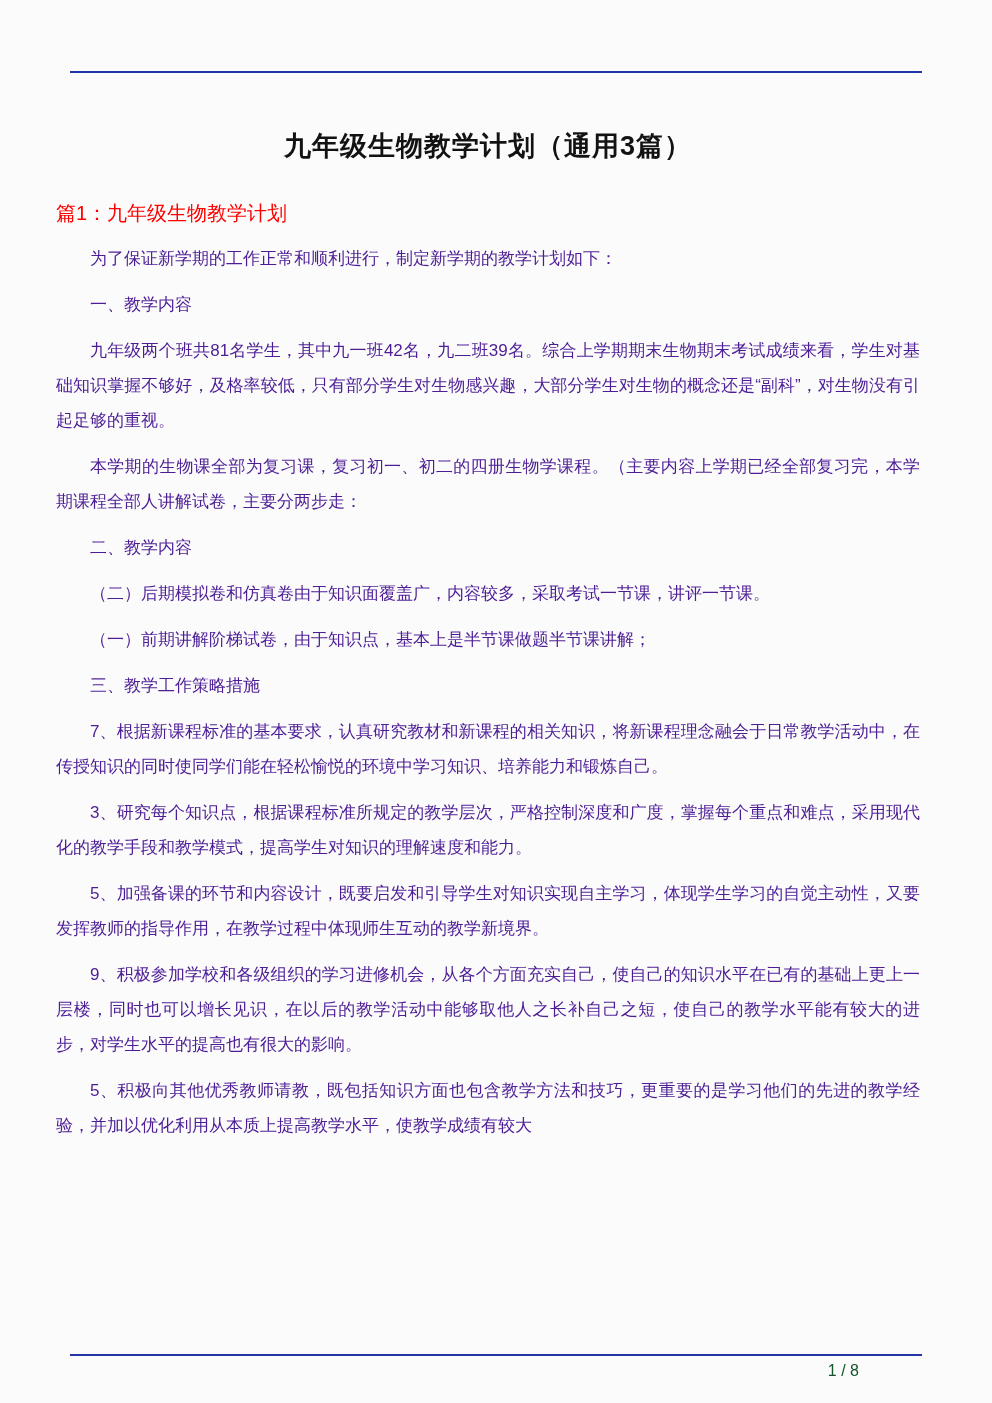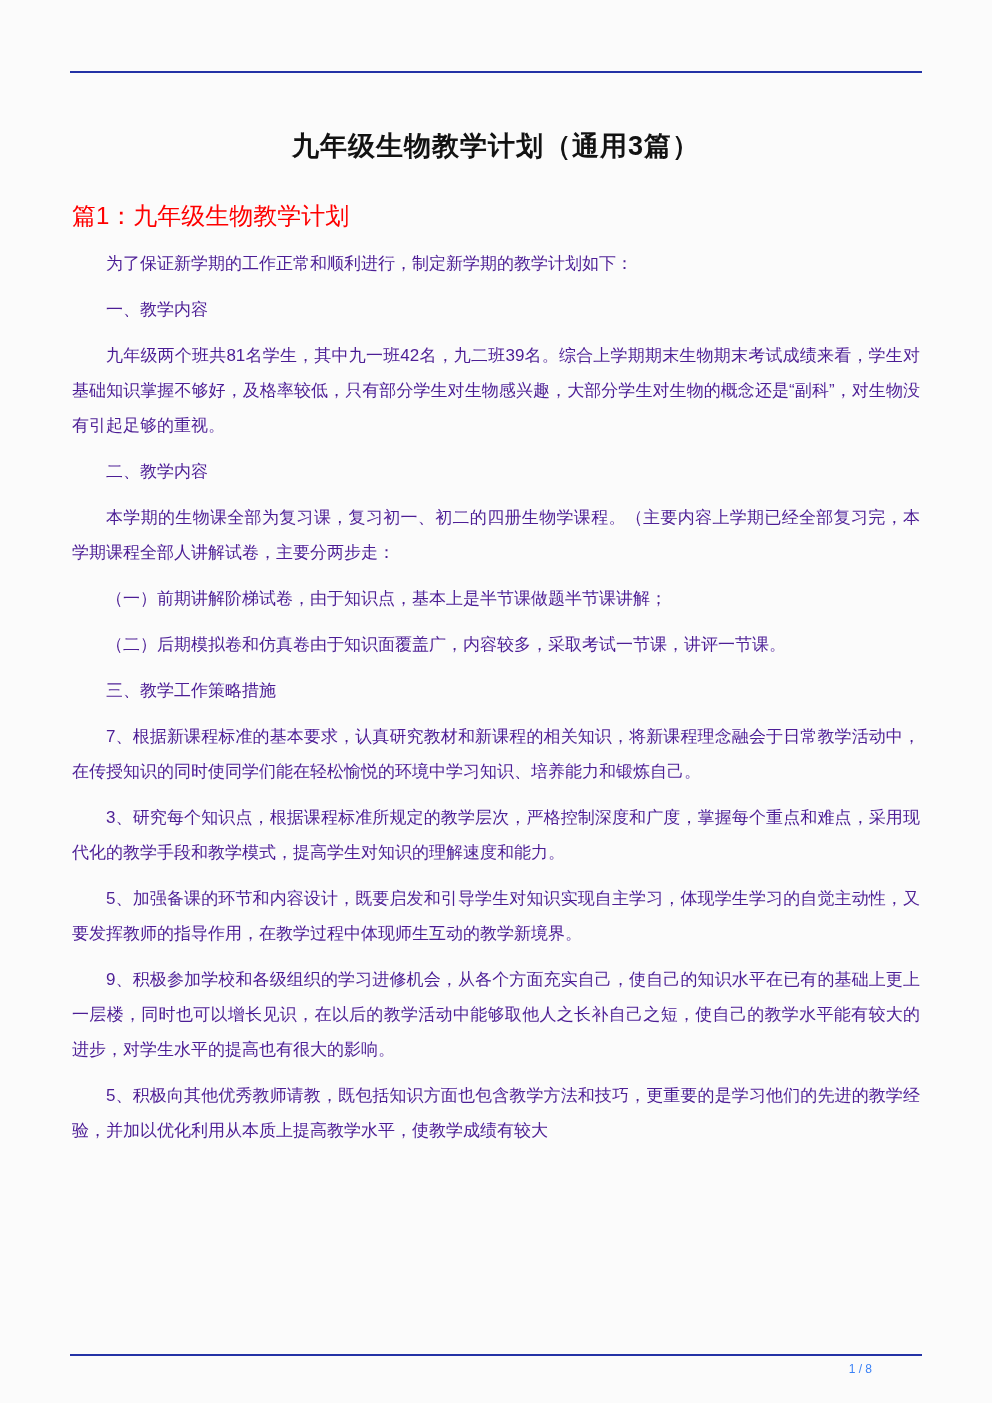--- a/index.html
+++ b/index.html
@@ -21,75 +21,75 @@
     left: 70px;
     right: 70px;
     height: 2px;
     background: #2433a6;
   }
   .rule-top { top: 71px; }
   .rule-bottom { top: 1354px; }
   .content {
     position: absolute;
     top: 128px;
-    left: 72px;
+    left: 56px;
     right: 72px;
   }
   .doc-title {
     text-align: center;
     font-size: 27px;
     font-weight: bold;
     color: #121212;
     letter-spacing: 1px;
   }
   .section-heading {
     margin-top: 36px;
-    font-size: 24px;
+    font-size: 20px;
     font-weight: 500;
     color: #fe0000;
   }
   .body-text {
     margin-top: 14px;
   }
   .para {
     font-size: 17px;
     line-height: 35px;
     text-indent: 2em;
     margin-top: 11px;
     color: #4c1d95;
     text-align: justify;
   }
   .page-number {
     position: absolute;
     top: 1362px;
-    right: 120px;
-    font-size: 12px;
-    color: #3b82f6;
+    right: 133px;
+    font-size: 16px;
+    color: #14532d;
   }
 </style>
 </head>
 <body>
 
 <div class="page">
 
   <div class="rule rule-top"></div>
 
   <div class="content">
     <div class="doc-title">九年级生物教学计划（通用3篇）</div>
 
     <div class="section-heading">篇1：九年级生物教学计划</div>
 
     <div class="body-text">
       <p class="para">为了保证新学期的工作正常和顺利进行，制定新学期的教学计划如下：</p>
       <p class="para">一、教学内容</p>
       <p class="para">九年级两个班共81名学生，其中九一班42名，九二班39名。综合上学期期末生物期末考试成绩来看，学生对基础知识掌握不够好，及格率较低，只有部分学生对生物感兴趣，大部分学生对生物的概念还是“副科”，对生物没有引起足够的重视。</p>
+      <p class="para">本学期的生物课全部为复习课，复习初一、初二的四册生物学课程。（主要内容上学期已经全部复习完，本学期课程全部人讲解试卷，主要分两步走：</p>
       <p class="para">二、教学内容</p>
-      <p class="para">本学期的生物课全部为复习课，复习初一、初二的四册生物学课程。（主要内容上学期已经全部复习完，本学期课程全部人讲解试卷，主要分两步走：</p>
+      <p class="para">（二）后期模拟卷和仿真卷由于知识面覆盖广，内容较多，采取考试一节课，讲评一节课。</p>
       <p class="para">（一）前期讲解阶梯试卷，由于知识点，基本上是半节课做题半节课讲解；</p>
-      <p class="para">（二）后期模拟卷和仿真卷由于知识面覆盖广，内容较多，采取考试一节课，讲评一节课。</p>
       <p class="para">三、教学工作策略措施</p>
       <p class="para">7、根据新课程标准的基本要求，认真研究教材和新课程的相关知识，将新课程理念融会于日常教学活动中，在传授知识的同时使同学们能在轻松愉悦的环境中学习知识、培养能力和锻炼自己。</p>
       <p class="para">3、研究每个知识点，根据课程标准所规定的教学层次，严格控制深度和广度，掌握每个重点和难点，采用现代化的教学手段和教学模式，提高学生对知识的理解速度和能力。</p>
       <p class="para">5、加强备课的环节和内容设计，既要启发和引导学生对知识实现自主学习，体现学生学习的自觉主动性，又要发挥教师的指导作用，在教学过程中体现师生互动的教学新境界。</p>
       <p class="para">9、积极参加学校和各级组织的学习进修机会，从各个方面充实自己，使自己的知识水平在已有的基础上更上一层楼，同时也可以增长见识，在以后的教学活动中能够取他人之长补自己之短，使自己的教学水平能有较大的进步，对学生水平的提高也有很大的影响。</p>
       <p class="para">5、积极向其他优秀教师请教，既包括知识方面也包含教学方法和技巧，更重要的是学习他们的先进的教学经验，并加以优化利用从本质上提高教学水平，使教学成绩有较大</p>
     </div>
   </div>
 
   <div class="rule rule-bottom"></div>

